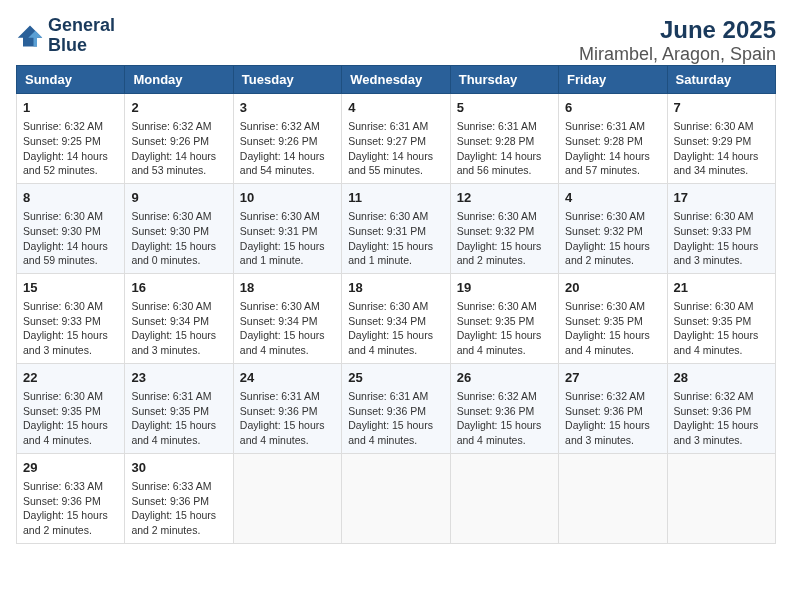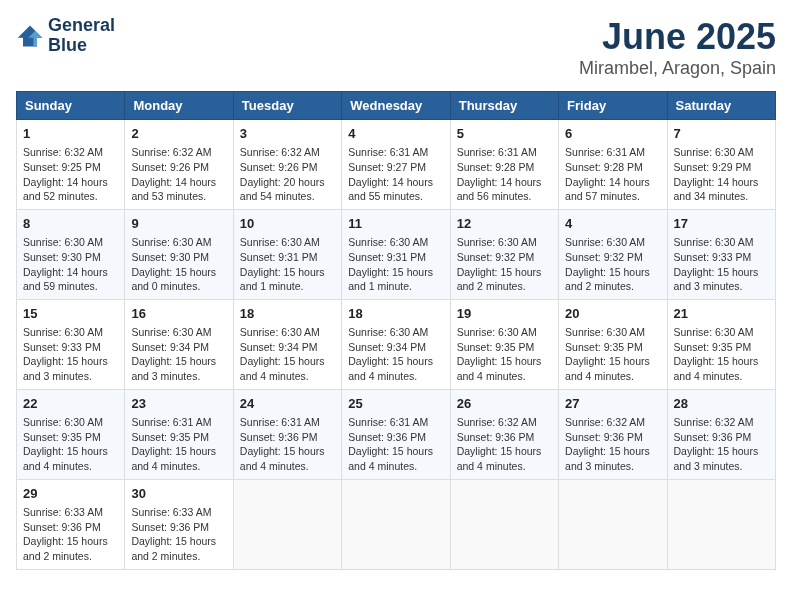--- a/index.html
+++ b/index.html
@@ -7,21 +7,20 @@
       font-family: Arial, sans-serif;
       background: #fff;
       width: 792px;
       min-height: 612px;
       padding: 16px;
     }
     .header {
       display: flex;
       justify-content: space-between;
       align-items: flex-start;
-      margin-bottom: 12px;
     }
     .logo {
       display: flex;
       align-items: center;
       gap: 4px;
     }
     .logo-text {
       font-size: 18px;
       font-weight: bold;
       color: #1a3a5c;
@@ -31,21 +30,21 @@
       display: block;
     }
     .logo-icon {
       width: 28px;
       height: 28px;
     }
     .title-block {
       text-align: right;
     }
     .month-title {
-      font-size: 36px;
+      font-size: 24px;
       font-weight: bold;
       color: #1a3a5c;
     }
     .location {
       font-size: 18px;
       color: #555;
     }
     .calendar {
       width: 100%;
       border-collapse: collapse;
@@ -115,21 +114,21 @@
         <th>Wednesday</th>
         <th>Thursday</th>
         <th>Friday</th>
         <th>Saturday</th>
       </tr>
   </thead>
   <tbody id="calendar-body">
   <tr>
         <td><span class="day-num">1</span><span>Sunrise: 6:32 AM</span><br><span>Sunset: 9:25 PM</span><br><span>Daylight: 14 hours and 52 minutes.</span></td>
         <td><span class="day-num">2</span><span>Sunrise: 6:32 AM</span><br><span>Sunset: 9:26 PM</span><br><span>Daylight: 14 hours and 53 minutes.</span></td>
-        <td><span class="day-num">3</span><span>Sunrise: 6:32 AM</span><br><span>Sunset: 9:26 PM</span><br><span>Daylight: 20 hours and 54 minutes.</span></td>
+        <td><span class="day-num">3</span><span>Sunrise: 6:32 AM</span><br><span>Sunset: 9:26 PM</span><br><span>Daylight: 14 hours and 54 minutes.</span></td>
         <td><span class="day-num">4</span><span>Sunrise: 6:31 AM</span><br><span>Sunset: 9:27 PM</span><br><span>Daylight: 14 hours and 55 minutes.</span></td>
         <td><span class="day-num">5</span><span>Sunrise: 6:31 AM</span><br><span>Sunset: 9:28 PM</span><br><span>Daylight: 14 hours and 56 minutes.</span></td>
         <td><span class="day-num">6</span><span>Sunrise: 6:31 AM</span><br><span>Sunset: 9:28 PM</span><br><span>Daylight: 14 hours and 57 minutes.</span></td>
         <td><span class="day-num">7</span><span>Sunrise: 6:30 AM</span><br><span>Sunset: 9:29 PM</span><br><span>Daylight: 14 hours and 34 minutes.</span></td>
       </tr>
       <tr>
         <td><span class="day-num">8</span><span>Sunrise: 6:30 AM</span><br><span>Sunset: 9:30 PM</span><br><span>Daylight: 14 hours and 59 minutes.</span></td>
         <td><span class="day-num">9</span><span>Sunrise: 6:30 AM</span><br><span>Sunset: 9:30 PM</span><br><span>Daylight: 15 hours and 0 minutes.</span></td>
         <td><span class="day-num">10</span><span>Sunrise: 6:30 AM</span><br><span>Sunset: 9:31 PM</span><br><span>Daylight: 15 hours and 1 minute.</span></td>
         <td><span class="day-num">11</span><span>Sunrise: 6:30 AM</span><br><span>Sunset: 9:31 PM</span><br><span>Daylight: 15 hours and 1 minute.</span></td>

